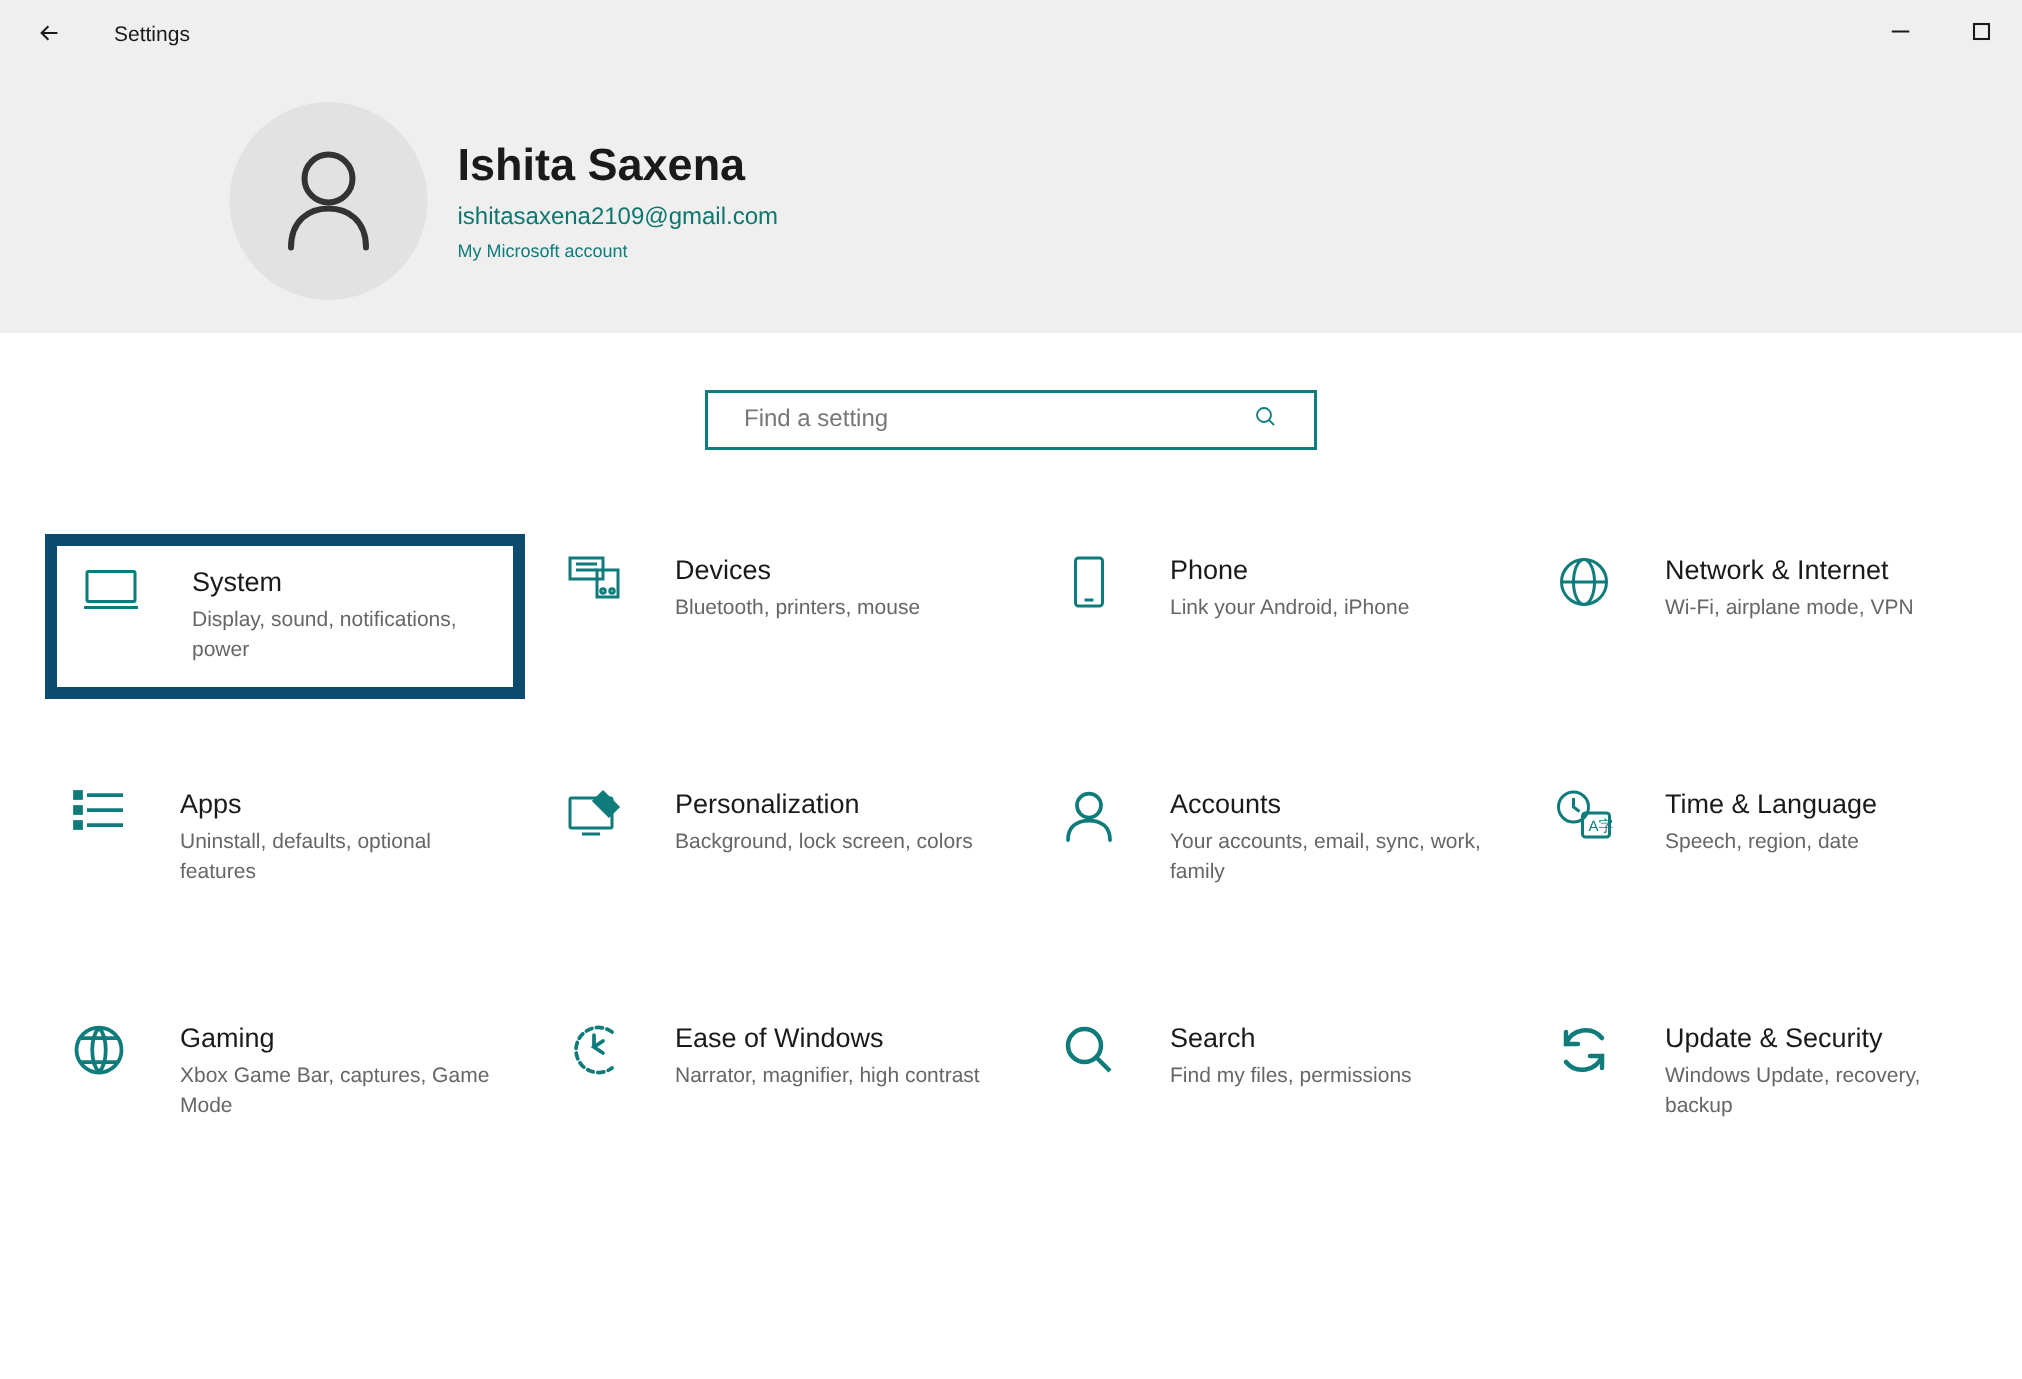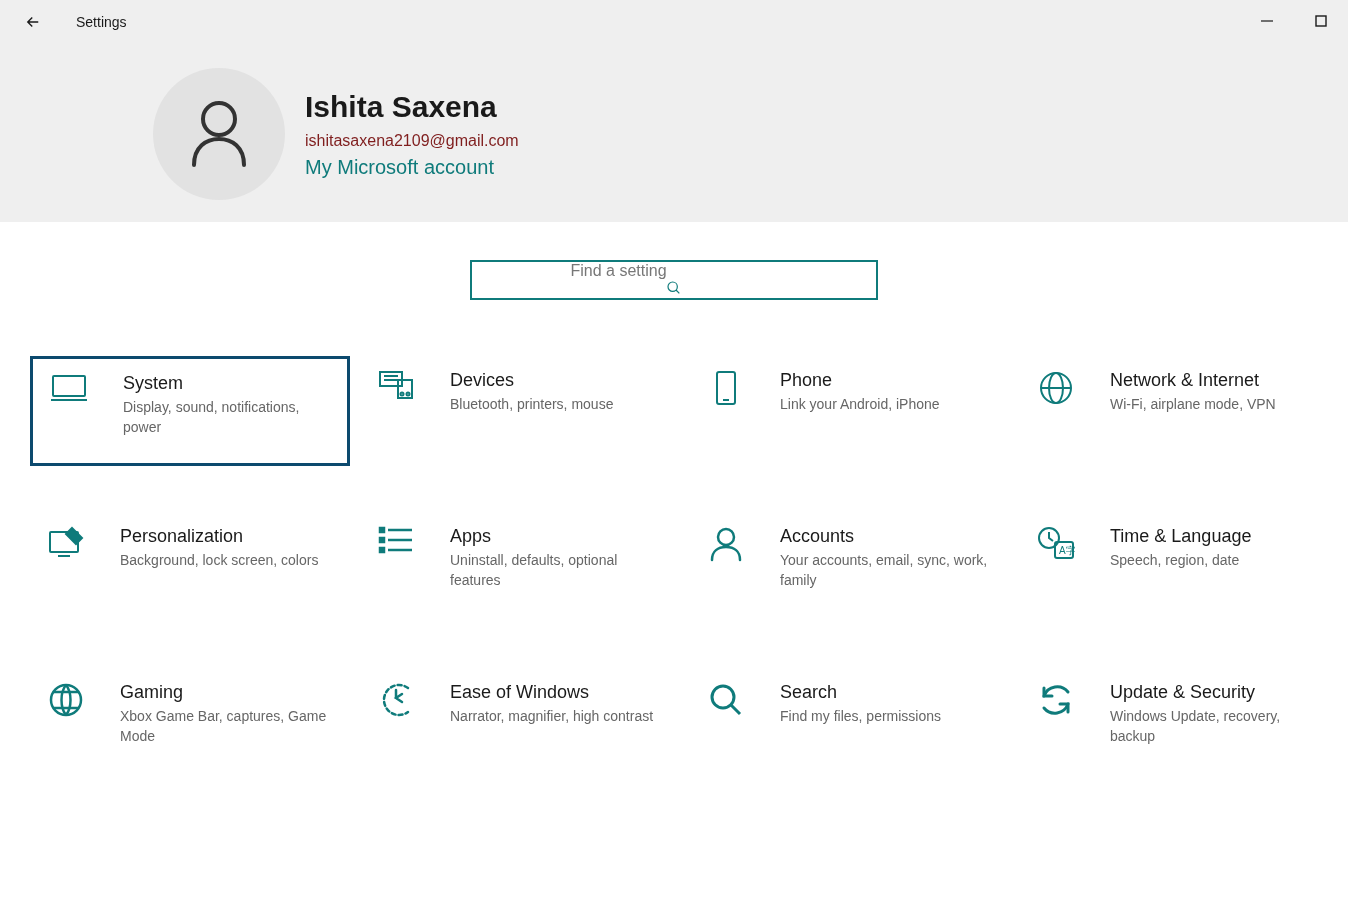--- a/index.html
+++ b/index.html
@@ -72,41 +72,40 @@
       margin-left: 20px;
     }
     .profile-name {
       font-size: 30px;
       font-weight: 600;
       color: #1a1a1a;
       margin-bottom: 8px;
     }
     .profile-email {
       font-size: 16px;
-      color: #7f1d1d;
+      color: #0f766e;
       margin-bottom: 6px;
     }
     .profile-link {
-      font-size: 20px;
+      font-size: 12px;
       color: #0f7b7b;
       cursor: pointer;
     }
     .search-row {
       display: flex;
       justify-content: center;
       margin-top: 38px;
     }
     .search-box {
       width: 408px;
       height: 40px;
       border: 2px solid #0f7b7b;
       display: flex;
       align-items: center;
       padding: 0 24px;
-      flex-direction: column;
     }
     .search-input {
       flex: 1;
       border: none;
       outline: none;
       font-size: 16px;
       color: #333;
       background: transparent;
     }
     .search-input::placeholder {
@@ -121,21 +120,21 @@
       grid-template-columns: repeat(4, 320px);
       gap: 46px 10px;
     }
     .cat-tile {
       display: flex;
       padding: 14px 12px;
       cursor: pointer;
       min-height: 110px;
     }
     .cat-tile.highlighted {
-      border: 3px solid #0c4a6e;
+      border: 8px solid #0c4a6e;
     }
     .cat-icon {
       width: 48px;
       min-width: 48px;
       height: 40px;
       display: flex;
       align-items: flex-start;
       justify-content: center;
       color: #0f7b7b;
       margin-right: 30px;
@@ -260,51 +259,51 @@
         </svg>
     </div>
     <div class="cat-texts">
       <div class="cat-title">Network &amp; Internet</div>
       <div class="cat-desc">Wi-Fi, airplane mode, VPN</div>
     </div>
   </div>
 
   <div class="cat-tile">
     <div class="cat-icon">
-      <svg width="36" height="32" viewBox="0 0 36 32" fill="none" stroke="#0f7b7b" stroke-width="2">
-          <rect x="2" y="6" width="28" height="20" rx="1"></rect>
-          <line x1="10" y1="30" x2="22" y2="30"></line>
-          <path d="M24 2 L34 12 L28 18 L18 8 Z" fill="#0f7b7b"></path>
-        </svg>
-    </div>
-    <div class="cat-texts">
-      <div class="cat-title">Personalization</div>
-      <div class="cat-desc">Background, lock screen, colors</div>
-    </div>
-  </div>
-
-  <div class="cat-tile">
-    <div class="cat-icon">
       <svg width="36" height="30" viewBox="0 0 36 30" fill="none" stroke="#0f7b7b" stroke-width="2.5">
           <rect x="2" y="2" width="4" height="4" fill="#0f7b7b"></rect>
           <line x1="10" y1="4" x2="34" y2="4"></line>
           <rect x="2" y="12" width="4" height="4" fill="#0f7b7b"></rect>
           <line x1="10" y1="14" x2="34" y2="14"></line>
           <rect x="2" y="22" width="4" height="4" fill="#0f7b7b"></rect>
           <line x1="10" y1="24" x2="34" y2="24"></line>
         </svg>
     </div>
     <div class="cat-texts">
       <div class="cat-title">Apps</div>
       <div class="cat-desc">Uninstall, defaults, optional features</div>
     </div>
   </div>
 
   <div class="cat-tile">
     <div class="cat-icon">
+      <svg width="36" height="32" viewBox="0 0 36 32" fill="none" stroke="#0f7b7b" stroke-width="2">
+          <rect x="2" y="6" width="28" height="20" rx="1"></rect>
+          <line x1="10" y1="30" x2="22" y2="30"></line>
+          <path d="M24 2 L34 12 L28 18 L18 8 Z" fill="#0f7b7b"></path>
+        </svg>
+    </div>
+    <div class="cat-texts">
+      <div class="cat-title">Personalization</div>
+      <div class="cat-desc">Background, lock screen, colors</div>
+    </div>
+  </div>
+
+  <div class="cat-tile">
+    <div class="cat-icon">
       <svg width="34" height="36" viewBox="0 0 34 36" fill="none" stroke="#0f7b7b" stroke-width="2.5" stroke-linecap="round">
           <circle cx="17" cy="11" r="8"></circle>
           <path d="M3 34 C 3 25, 9 21, 17 21 C 25 21, 31 25, 31 34"></path>
         </svg>
     </div>
     <div class="cat-texts">
       <div class="cat-title">Accounts</div>
       <div class="cat-desc">Your accounts, email, sync, work, family</div>
     </div>
   </div>

